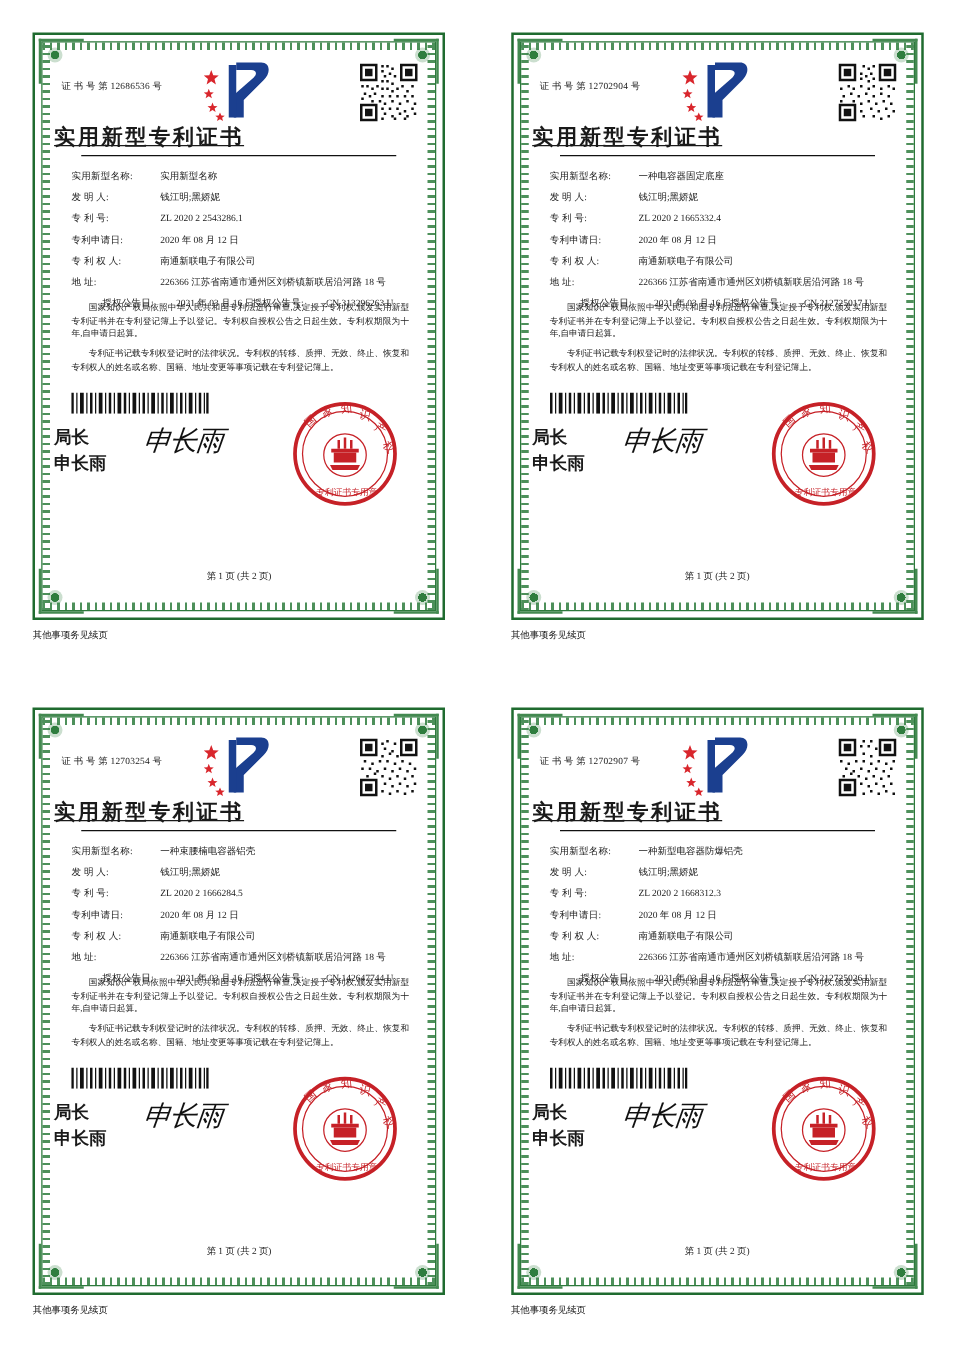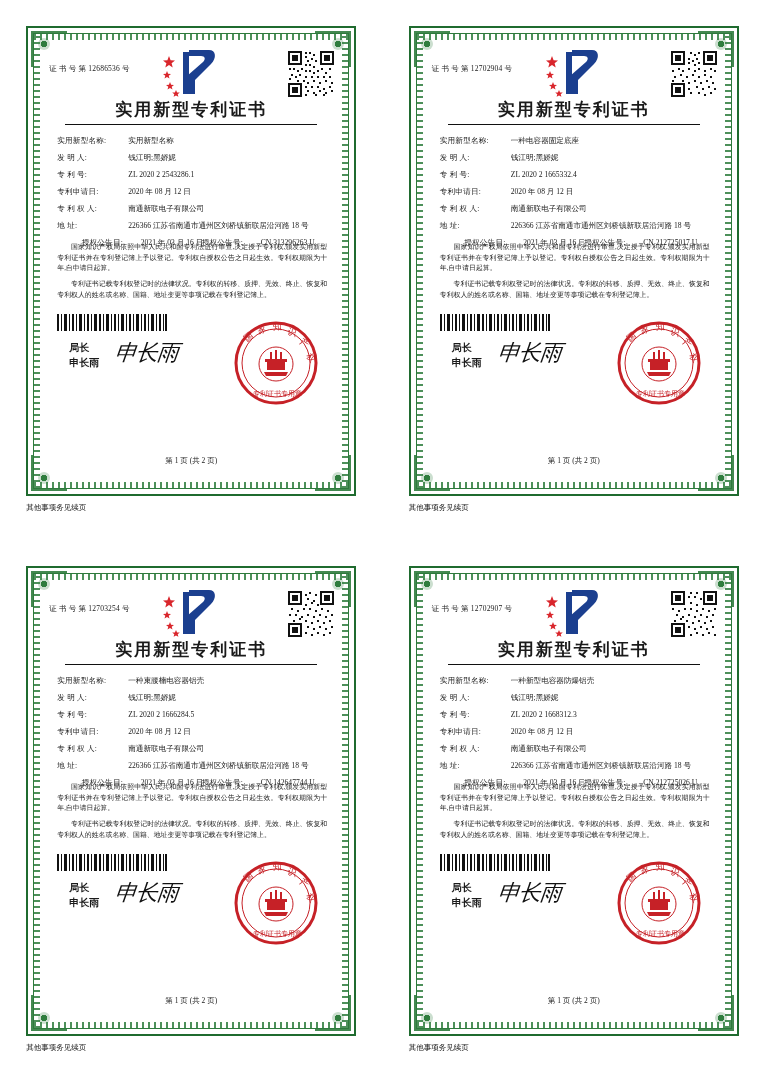--- a/index.html
+++ b/index.html
@@ -69,23 +69,24 @@
   .qr{
     position:absolute;right:4px;top:8px;width:48px;height:48px;
   }
   .qr svg{display:block;}
 
   .logo{
     position:absolute;left:50%;top:4px;transform:translateX(-50%);
     width:64px;height:52px;
   }
   .title{
-    position:absolute;left:0;right:0;top:56px;text-align:center;
+    position:absolute;left:0;right:0;top:56px;text-align:left;
     font-size:17px;font-weight:bold;letter-spacing:2px;
     font-family:"DejaVu Serif","Liberation Serif",serif;
+    text-decoration:underline;
   }
   .title-rule{
     position:absolute;left:22px;right:22px;top:82px;height:1px;background:#111;
   }
 
   .fields{
     position:absolute;left:14px;right:0;top:94px;
     font-size:7.6px;line-height:1.25;
   }
   .frow{display:flex;align-items:baseline;margin-bottom:7.5px;}
@@ -102,21 +103,21 @@
   .body-text{
     position:absolute;left:14px;right:12px;top:200px;
     font-size:6.9px;line-height:1.55;text-align:justify;
   }
   .body-text p{margin:0 0 5px 0;text-indent:2em;}
 
   .barcode{
     position:absolute;left:14px;top:272px;width:110px;height:17px;
   }
   .sign-block{
-    position:absolute;left:26px;top:298px;font-size:10px;line-height:1.5;
+    position:absolute;left:0;top:298px;font-size:14px;line-height:1.5;
     font-weight:bold;
   }
   .signature{
     position:absolute;left:72px;top:296px;
     font-family:"DejaVu Serif",serif;font-size:22px;font-style:italic;
     color:#111;letter-spacing:-1px;
     transform:skewX(-6deg);
   }
   .seal{
     position:absolute;right:20px;top:278px;width:86px;height:86px;

